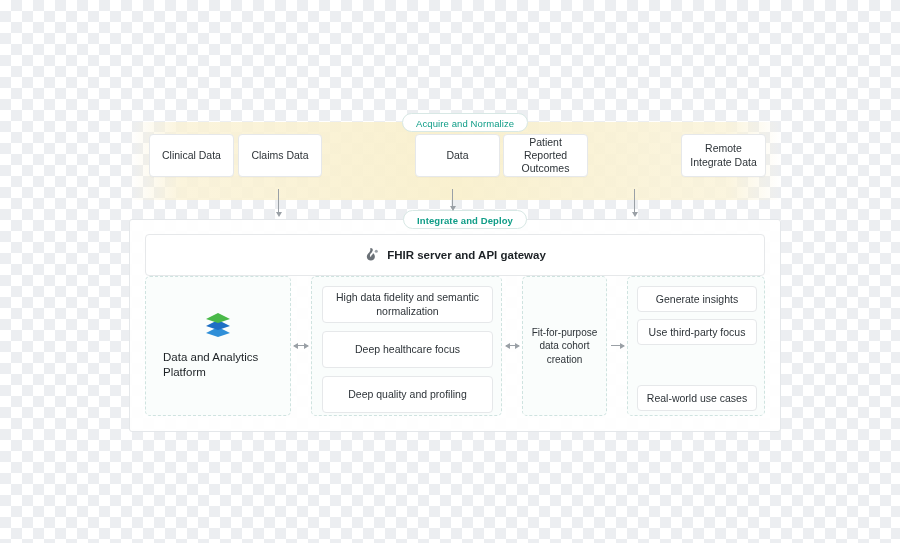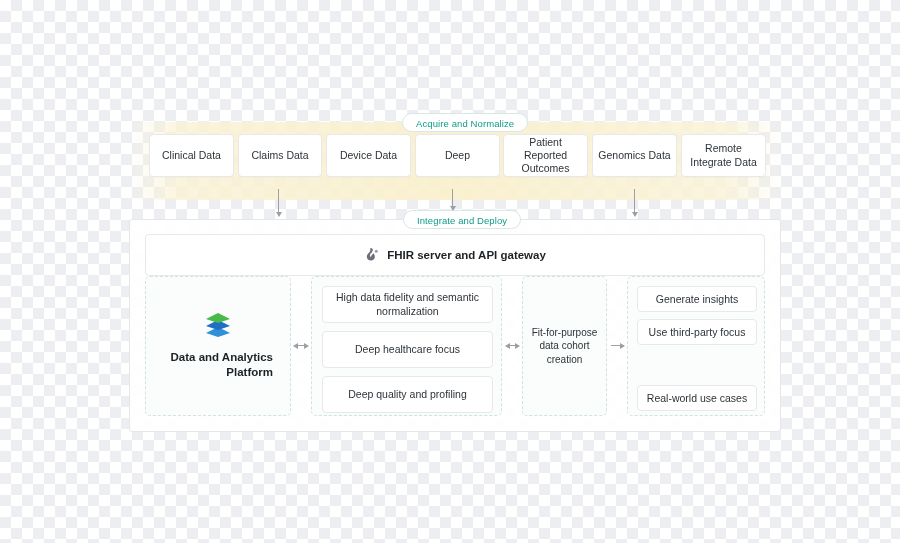--- a/index.html
+++ b/index.html
@@ -72,21 +72,21 @@
     background: #ffffff;
     border: 1px solid #d8e8e5;
     color: #0f9d87;
     font-size: 9.5px;
     letter-spacing: 0.1px;
     white-space: nowrap;
     text-align: right;
     box-sizing: border-box;
   }
   #pill-acquire { left: 402px; top: 113px; }
-  #pill-integrate { left: 403px; top: 210px; }
+  #pill-integrate { left: 403px; top: 210px; font-weight: bold; }
 
   
   .src-card {
     position: absolute;
     top: 134px;
     height: 43px;
     background: #ffffff;
     border: 1px solid #e6e8ea;
     border-radius: 4px;
     box-sizing: border-box;
@@ -142,23 +142,23 @@
     width: 100%; height: 100%;
     box-sizing: border-box;
     display: flex;
     flex-direction: column;
     align-items: center;
     justify-content: center;
     gap: 13px;
   }
   #platform-label {
     font-size: 11.5px;
-    font-weight: bold;
+    font-weight: normal;
     color: #1d2226;
-    text-align: right;
+    text-align: left;
     line-height: 1.3;
     max-width: 110px;
   }
   #layers-icon { width: 26px; height: 24px; display:block; }
 
   
   .feat-card {
     position: absolute;
     left: 10px;
     width: 171px;
@@ -277,24 +277,22 @@
 <div id="diagram">
 
   <div class="band-top"></div>
   <div class="band-bottom"></div>
 
   <div class="pill" id="pill-acquire">Acquire and Normalize</div>
   <div class="pill" id="pill-integrate">Integrate and Deploy</div>
 
   <div class="src-card" style="left:149px;width:85px;">Clinical Data</div>
   <div class="src-card" style="left:238px;width:84px;">Claims Data</div>
-  <div class="src-card" style="left:326px;width:85px;">Device Data</div>
-  <div class="src-card" style="left:415px;width:85px;">Deep</div>
+  <div class="src-card" style="left:415px;width:85px;">Data</div>
   <div class="src-card" style="left:503px;width:85px;">Patient Reported Outcomes</div>
-  <div class="src-card" style="left:592px;width:85px;">Genomics Data</div>
   <div class="src-card" style="left:681px;width:85px;">Remote Integrate Data</div>
 
   <div class="v-arrow" style="left:278px;top:189px;height:24px;"></div>
   <div class="v-arrow" style="left:452px;top:189px;height:18px;"></div>
   <div class="v-arrow" style="left:634px;top:189px;height:24px;"></div>
 
   <div id="fhir-bar">
     <span id="fhir-icon">
       <svg viewBox="0 0 16 16" width="16" height="16" aria-hidden="true">
         <path d="M8 1.2c1.6 2 .4 3.1 0 3.9C7.2 6.6 6 6.7 6 8.3c0 1 .6 1.7 1.1 2-.2-.9.1-1.7.8-2.2.9-.6 1.1-1.3 1-2 1.3 1 2 2.2 2 3.6 0 2.2-1.8 3.9-4 3.9-2.3 0-4.1-1.7-4.1-3.8 0-2.9 2.6-3.8 3.4-6.1.2-.7.2-1.5-.2-2.5z" fill="#6b7177"></path>

